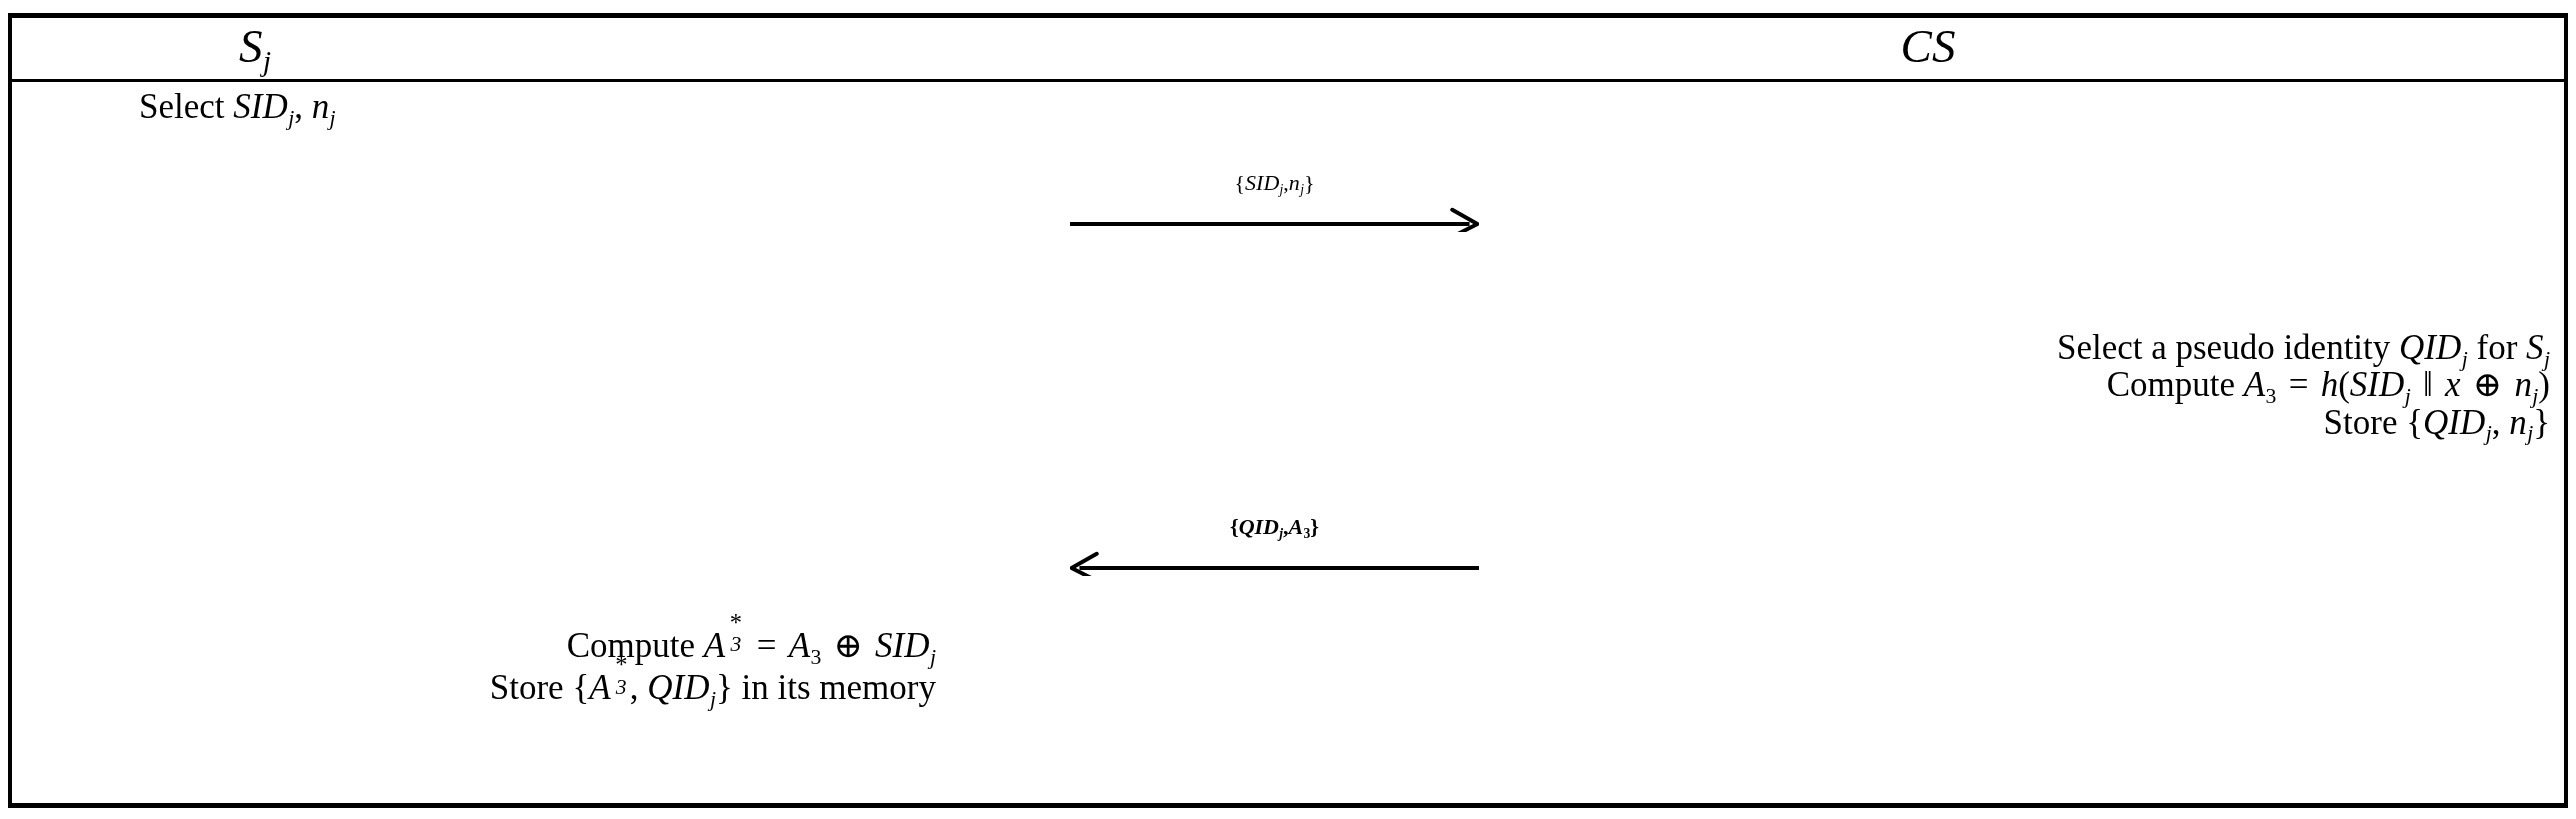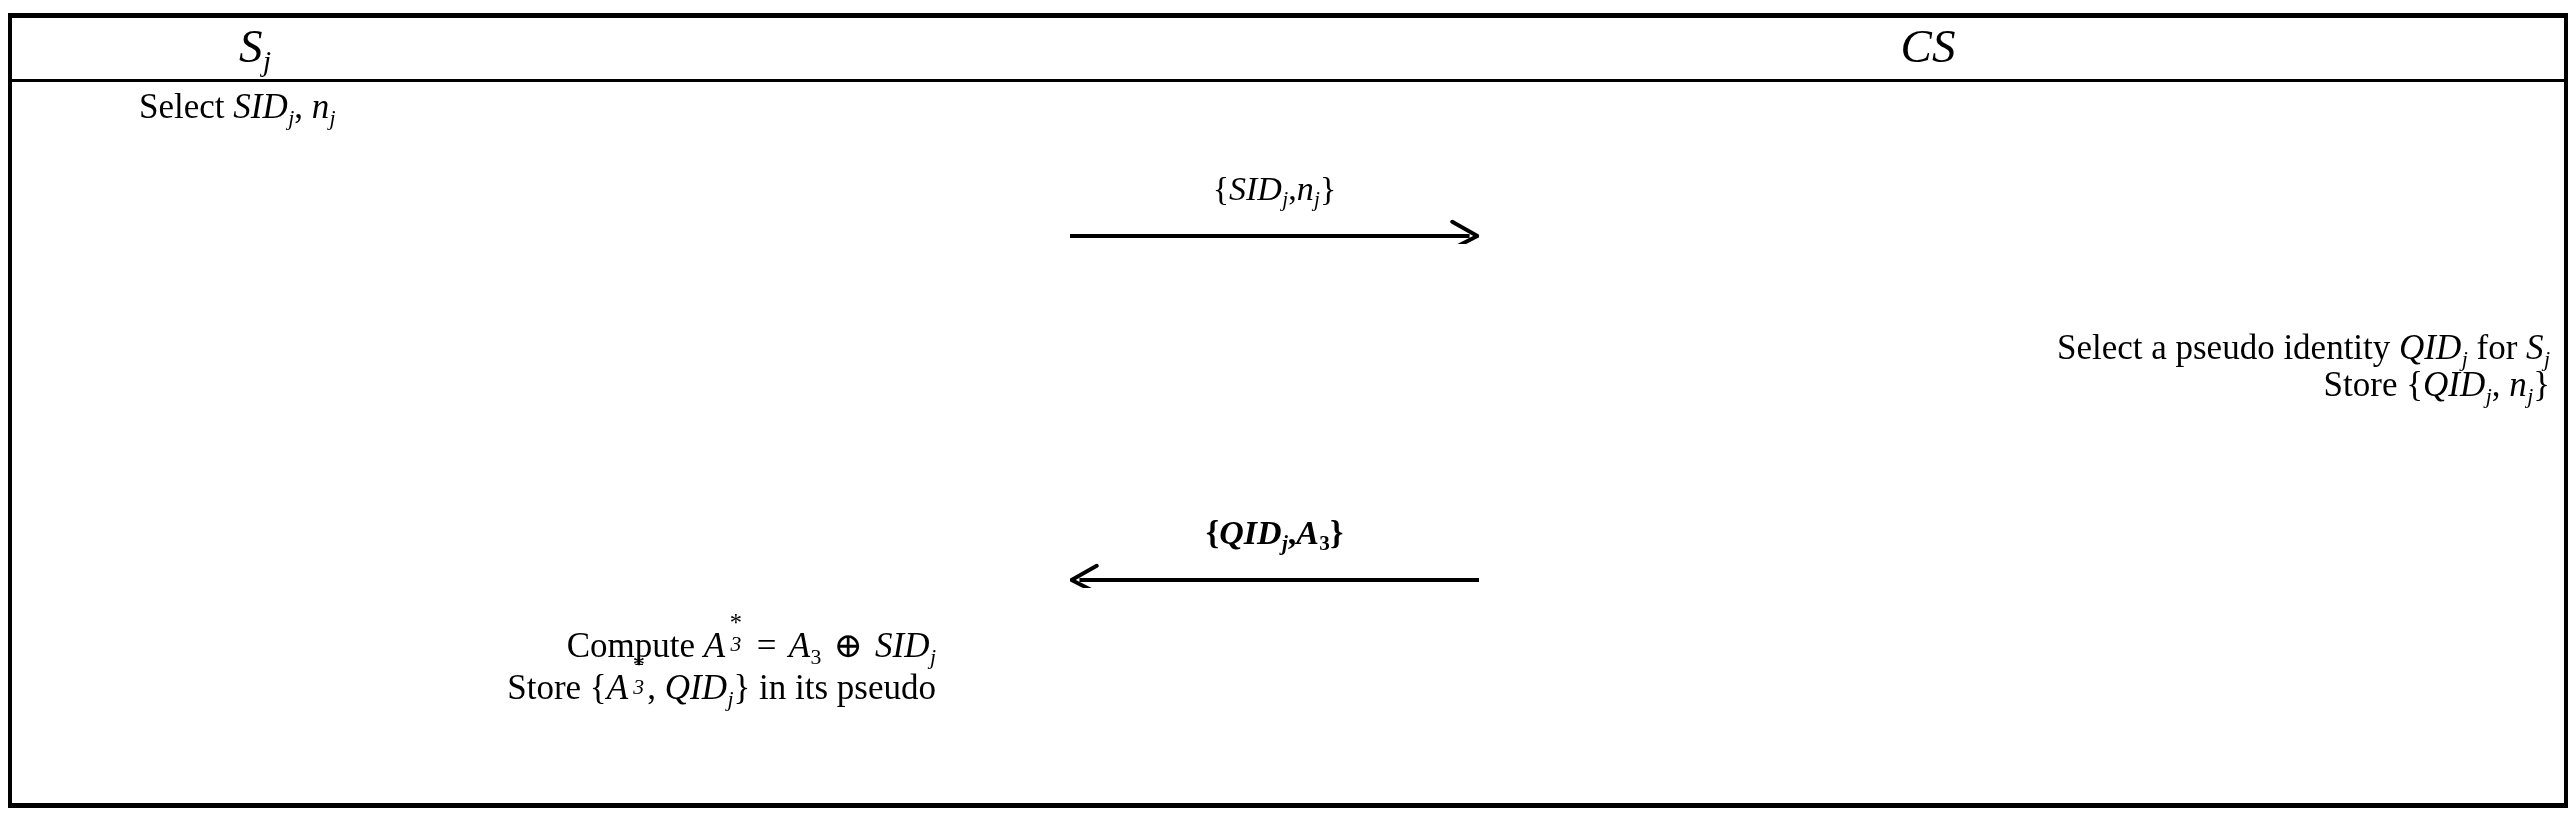--- a/index.html
+++ b/index.html
@@ -40,21 +40,21 @@
 
   
   sub{font-size:.62em;font-style:italic;vertical-align:-.30em;line-height:0;margin-left:.02em;}
   sub.n{font-style:normal;}
   .sbsp{display:inline-block;position:relative;vertical-align:baseline;}
   .sbsp > .sp{position:absolute;left:50%;transform:translateX(-40%);top:-.50em;font-size:.70em;}
   .sbsp > .sb{position:absolute;left:50%;transform:translateX(-40%);top:.52em;font-size:.62em;font-style:italic;}
 
   
   .msg{position:absolute;width:409px;text-align:center;}
-  .msg .lbl{font-size:34px;line-height:1;white-space:nowrap;}
+  .msg .lbl{font-size:22px;line-height:1;white-space:nowrap;}
   .msg .lbl sub{font-size:.62em;vertical-align:-.28em;}
   .arrow{position:relative;height:27px;margin-top:11px;}
   .arrow svg{display:block;width:100%;height:27px;}
   .m1{left:1070px;top:172px;}
   .m2{left:1070px;top:516px;font-weight:bold;}
 </style>
 </head>
 <body>
 
 <div class="sheet">
@@ -93,20 +93,30 @@
   </div>
 
   <div class="blk b-right">
     <span class="ln">
       <span class="nb">Select a pseudo identity</span>
       <i class="v">QID</i><sub>j</sub>
       <span class="nb">for</span>
       <i class="v">S</i><sub>j</sub>
     </span>
 
+    <span class="ln">
+      <span class="nb">Compute</span>
+      <i class="v">A</i><sub class="n">3</sub>
+      <span class="op">=</span>
+      <i class="v">h</i><span class="nb">(</span><i class="v">SID</i><sub>j</sub>
+      <span class="op">‖</span>
+      <i class="v">x</i>
+      <span class="op">⊕</span>
+      <i class="v">n</i><sub>j</sub><span class="nb">)</span>
+    </span>
 
     <span class="ln">
       <span class="nb">Store</span>
       <span class="nb">{</span><i class="v">QID</i><sub>j</sub><span class="nb">,</span>
       <i class="v">n</i><sub>j</sub><span class="nb">}</span>
     </span>
   </div>
 
   <div class="msg m2">
     <div class="lbl">
@@ -127,18 +137,18 @@
       <span class="op">=</span>
       <i class="v">A</i><sub class="n">3</sub>
       <span class="op">⊕</span>
       <i class="v">SID</i><sub>j</sub>
     </span>
 
     <span class="ln">
       <span class="nb">Store</span>
       <span class="nb">{</span><i class="v">A</i><span class="sbsp" style="width:.55em;height:1em;"><span class="sp">*</span><span class="sb">3</span></span><span class="nb">,</span>
       <i class="v">QID</i><sub>j</sub><span class="nb">}</span>
-      <span class="nb">in its pseudo</span>
+      <span class="nb">in its memory</span>
     </span>
   </div>
 
 </div>
 
 
 </body></html>

